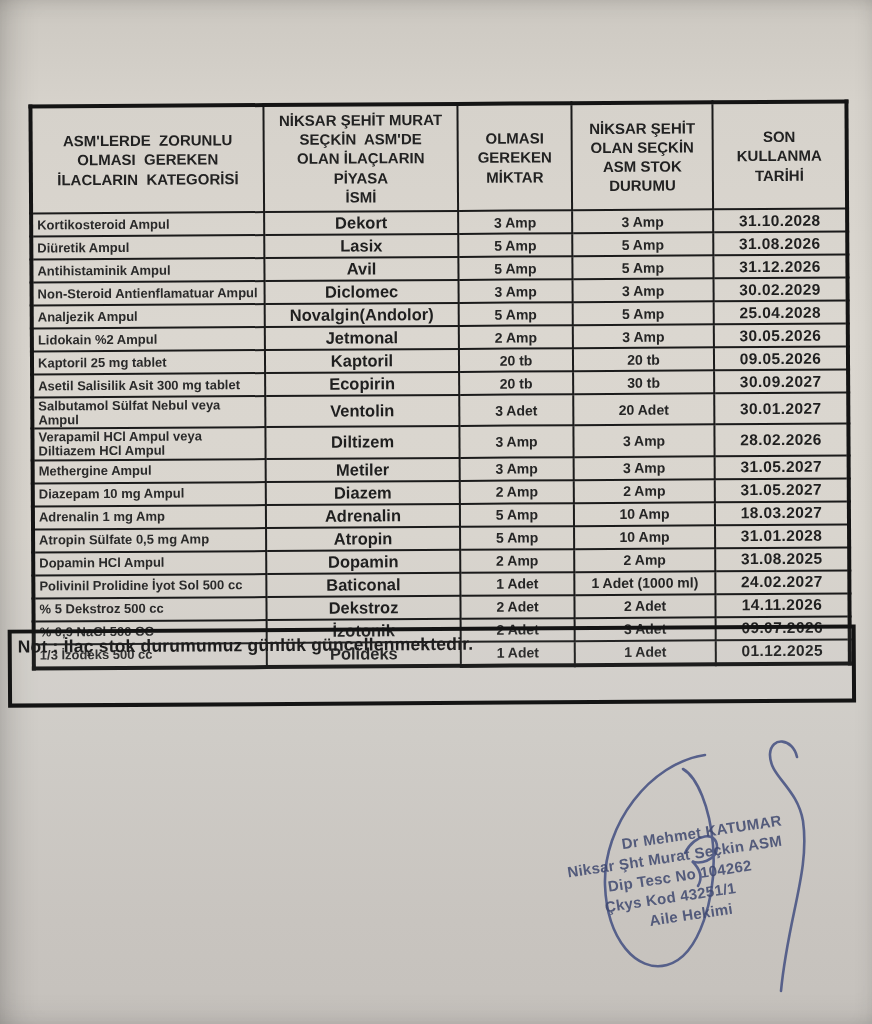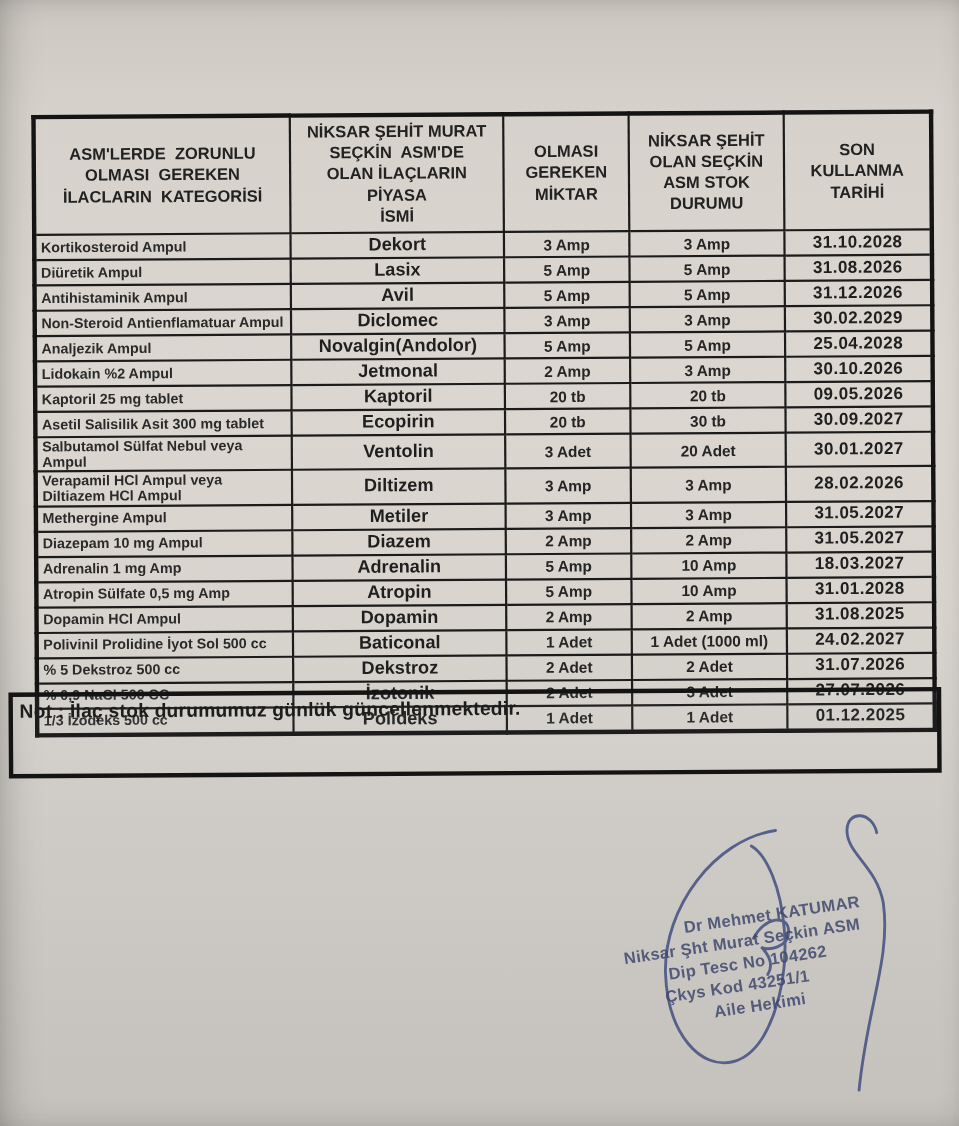--- a/index.html
+++ b/index.html
@@ -139,21 +139,21 @@
             <td class="c-req">5 Amp</td>
             <td class="c-stock">5 Amp</td>
             <td class="c-exp">25.04.2028</td>
           </tr>
 
           <tr>
             <td class="c-cat">Lidokain %2  Ampul</td>
             <td class="c-brand">Jetmonal</td>
             <td class="c-req">2  Amp</td>
             <td class="c-stock">3 Amp</td>
-            <td class="c-exp">30.10.2026</td>
+            <td class="c-exp">30.05.2026</td>
           </tr>
 
           <tr>
             <td class="c-cat">Kaptoril 25 mg tablet</td>
             <td class="c-brand">Kaptoril</td>
             <td class="c-req">20 tb</td>
             <td class="c-stock">20 tb</td>
             <td class="c-exp">09.05.2026</td>
           </tr>
 
@@ -227,29 +227,29 @@
             <td class="c-req">1  Adet</td>
             <td class="c-stock">1 Adet (1000 ml)</td>
             <td class="c-exp">24.02.2027</td>
           </tr>
 
           <tr>
             <td class="c-cat">% 5 Dekstroz 500 cc</td>
             <td class="c-brand">Dekstroz</td>
             <td class="c-req">2  Adet</td>
             <td class="c-stock">2 Adet</td>
-            <td class="c-exp">31.07.2026</td>
+            <td class="c-exp">14.11.2026</td>
           </tr>
 
           <tr>
             <td class="c-cat">% 0,9 NaCl 500 CC</td>
             <td class="c-brand">İzotonik</td>
             <td class="c-req">2  Adet</td>
             <td class="c-stock">3 Adet</td>
-            <td class="c-exp">27.07.2026</td>
+            <td class="c-exp">09.07.2026</td>
           </tr>
 
           <tr>
             <td class="c-cat">1/3 İzodeks 500 cc</td>
             <td class="c-brand">Polideks</td>
             <td class="c-req">1  Adet</td>
             <td class="c-stock">1 Adet</td>
             <td class="c-exp">01.12.2025</td>
           </tr>
         </tbody>

